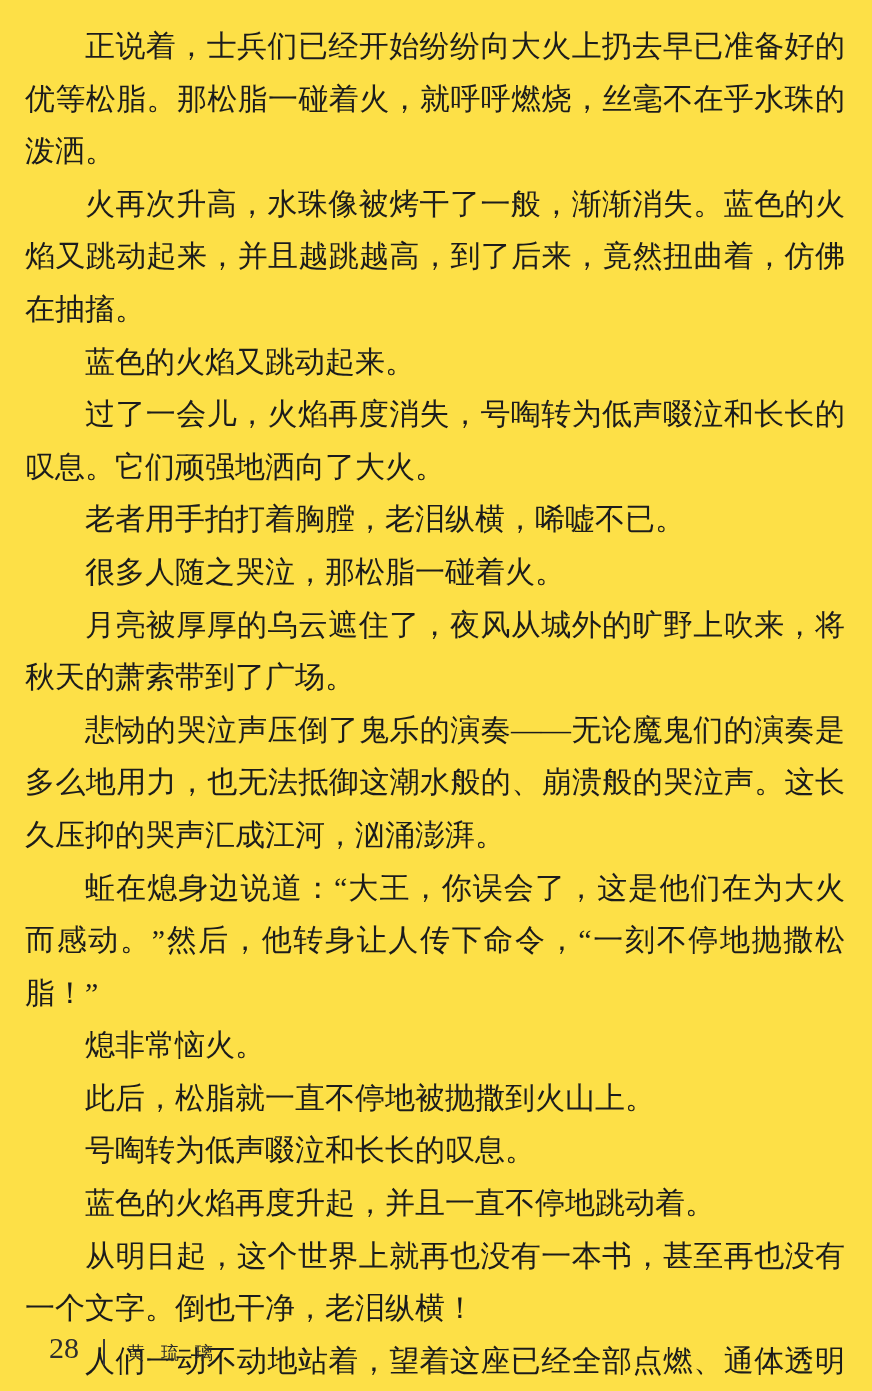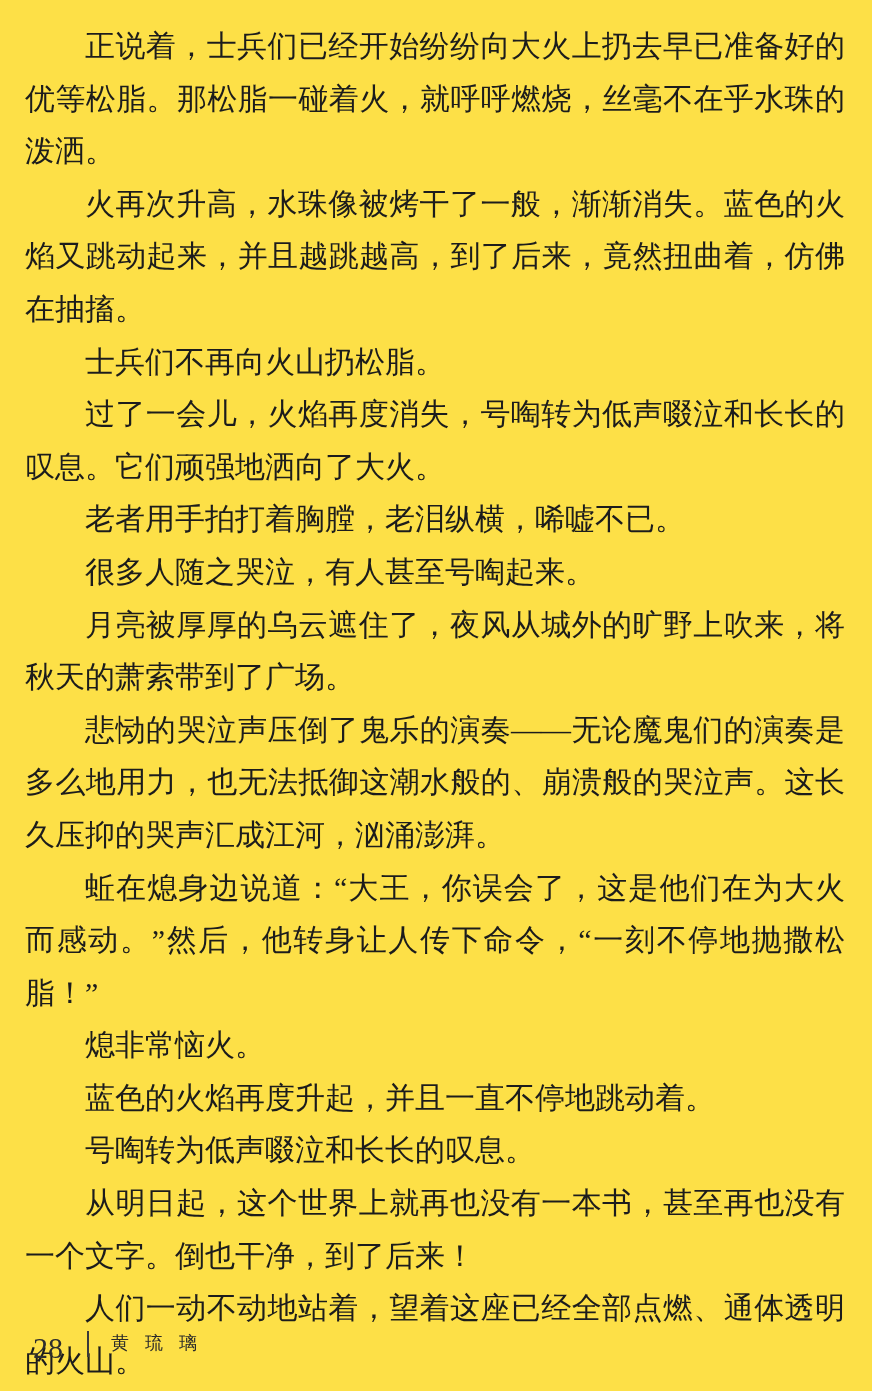--- a/index.html
+++ b/index.html
@@ -25,24 +25,24 @@
     line-height: 52.6px;
     text-align: justify;
   }
   .text-block p {
     margin: 0;
     padding: 0;
     text-indent: 2em;
   }
   .footer {
     position: absolute;
-    left: 33px;
+    left: 49px;
     bottom: 26px;
     display: flex;
-    align-items: flex-start;
+    align-items: flex-end;
     color: #2e2e2e;
   }
   .page-number {
     font-size: 30px;
     color: #2e2e2e;
   }
   .footer-divider {
     display: inline-block;
     width: 2px;
     height: 26px;
@@ -57,31 +57,32 @@
   }
 </style>
 </head>
 <body>
 
 <div class="page">
 
   <div class="text-block">
     <p>正说着，士兵们已经开始纷纷向大火上扔去早已准备好的优等松脂。那松脂一碰着火，就呼呼燃烧，丝毫不在乎水珠的泼洒。</p>
     <p>火再次升高，水珠像被烤干了一般，渐渐消失。蓝色的火焰又跳动起来，并且越跳越高，到了后来，竟然扭曲着，仿佛在抽搐。</p>
-    <p>士兵们不再向火山扔松脂。</p>
+    <p>蓝色的火焰又跳动起来。</p>
     <p>过了一会儿，火焰再度消失，号啕转为低声啜泣和长长的叹息。它们顽强地洒向了大火。</p>
     <p>老者用手拍打着胸膛，老泪纵横，唏嘘不已。</p>
-    <p>很多人随之哭泣，有人甚至号啕起来。</p>
+    <p>很多人随之哭泣，那松脂一碰着火。</p>
     <p>月亮被厚厚的乌云遮住了，夜风从城外的旷野上吹来，将秋天的萧索带到了广场。</p>
     <p>悲恸的哭泣声压倒了鬼乐的演奏——无论魔鬼们的演奏是多么地用力，也无法抵御这潮水般的、崩溃般的哭泣声。这长久压抑的哭声汇成江河，汹涌澎湃。</p>
     <p>蚯在熄身边说道：“大王，你误会了，这是他们在为大火而感动。”然后，他转身让人传下命令，“一刻不停地抛撒松脂！”</p>
     <p>熄非常恼火。</p>
+    <p>此后，松脂就一直不停地被抛撒到火山上。</p>
+    <p>号啕转为低声啜泣和长长的叹息。</p>
     <p>蓝色的火焰再度升起，并且一直不停地跳动着。</p>
-    <p>号啕转为低声啜泣和长长的叹息。</p>
-    <p>从明日起，这个世界上就再也没有一本书，甚至再也没有一个文字。倒也干净，到了后来！</p>
+    <p>从明日起，这个世界上就再也没有一本书，甚至再也没有一个文字。倒也干净，老泪纵横！</p>
     <p>人们一动不动地站着，望着这座已经全部点燃、通体透明的火山。</p>
   </div>
 
   <div class="footer">
     <span class="page-number">28</span>
     <span class="footer-divider"></span>
     <span class="book-title">黄琉璃</span>
   </div>
 
 </div>

